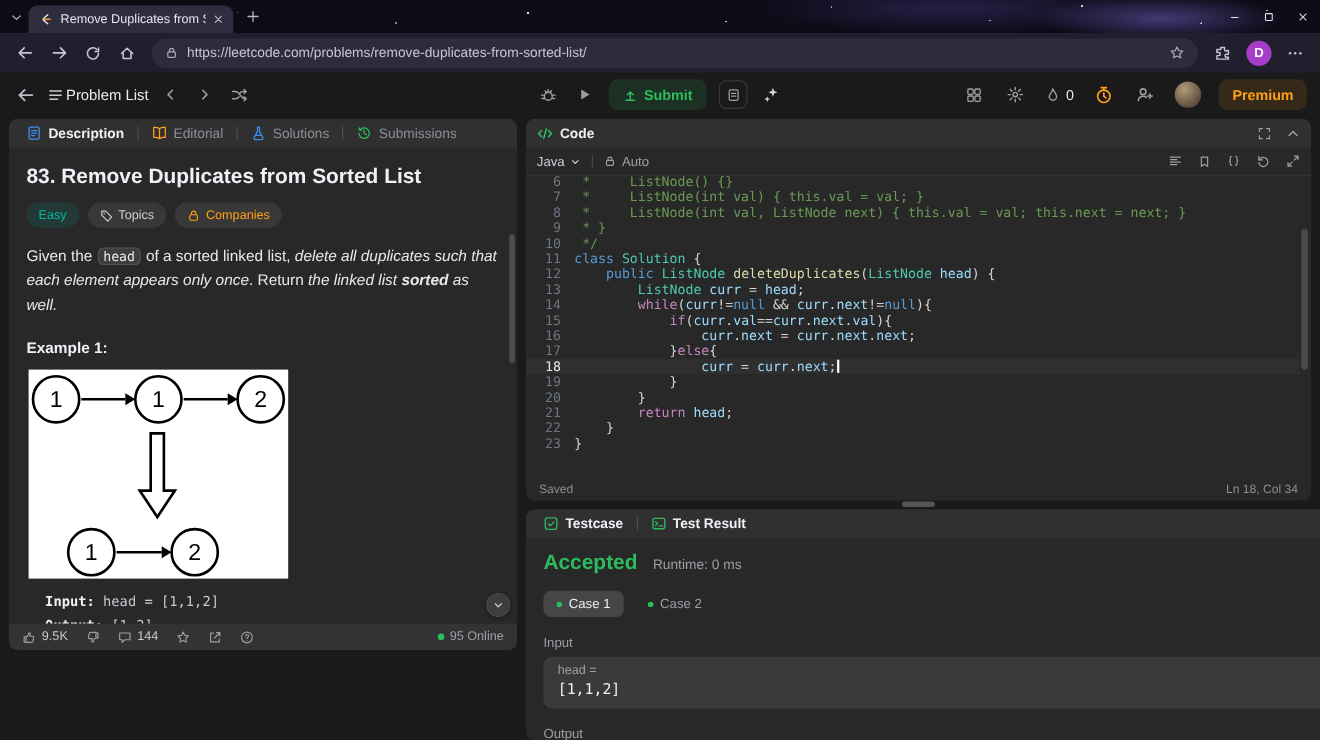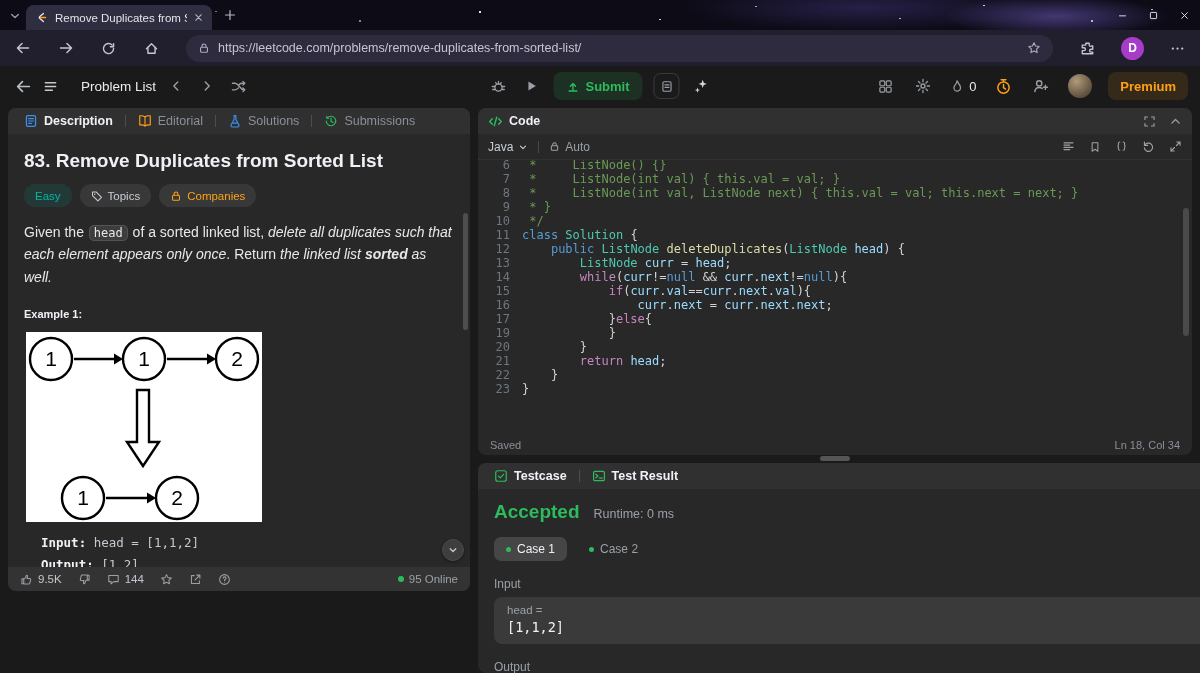--- a/index.html
+++ b/index.html
@@ -26,35 +26,35 @@
   .ts-chevron{position:absolute;left:9px;top:10px}
   .browser-tab{position:absolute;left:26px;top:5px;width:186px;height:25px;background:#2f2e40;
     border-radius:8px 8px 0 0;display:flex;align-items:center;gap:7px;padding:0 9px;z-index:2}
   .tab-title{flex:1;font-size:11.5px;color:#e4e4ec;white-space:nowrap;overflow:hidden}
   .new-tab{position:absolute;left:224px;top:9px;cursor:default}
   .win-controls{position:absolute;right:0;top:0;height:30px;display:flex}
   .wc{width:31px;height:30px;display:flex;align-items:center;justify-content:center}
 
   
   .addrbar{position:absolute;top:30px;left:0;width:100%;height:36px;background:#211f2e;
-    display:flex;align-items:center;padding:0 8px;gap:14px}
+    display:flex;align-items:center;padding:0 8px;gap:2px}
   .nav-btn{width:29px;height:29px;display:flex;align-items:center;justify-content:center;color:#c6c6d2;flex-shrink:0}
   .url-pill{flex:1;height:27px;background:#2d2b3d;border-radius:14px;display:flex;align-items:center;
     gap:8px;padding:0 12px;margin:0 6px;font-size:12.5px;color:#c6c6d2;min-width:0}
   .url-text{flex:1;white-space:nowrap;overflow:hidden}
   .profile-badge{width:23px;height:23px;border-radius:50%;background:#a73cc8;color:#fff;font-size:12px;
     font-weight:700;display:flex;align-items:center;justify-content:center;margin:0 5px;flex-shrink:0}
 
   
   .lc-topbar{position:absolute;top:66px;left:0;width:100%;height:40px}
   .tb-left{position:absolute;left:12px;top:0;height:40px;display:flex;align-items:center;gap:9px}
   .tb-center{position:absolute;left:50%;transform:translateX(-50%);top:0;height:40px;display:flex;align-items:center;gap:11px}
   .tb-right{position:absolute;right:12px;top:0;height:40px;display:flex;align-items:center;gap:16px}
   .tb-ic{width:22px;height:22px;display:inline-flex;align-items:center;justify-content:center;color:#9aa0a6}
-  .plist{display:inline-flex;align-items:flex-end;gap:23px;color:#e8eaed;font-size:13.5px;font-weight:500}
+  .plist{display:inline-flex;align-items:flex-end;gap:2px;color:#e8eaed;font-size:13.5px;font-weight:500}
   .submit-btn{display:inline-flex;align-items:center;gap:6px;height:28px;padding:0 13px;border-radius:8px;
     background:rgba(44,187,93,.14);color:#2cbb5d;font-size:13px;font-weight:600}
   .note-btn{width:26px;height:26px;border:1px solid rgba(255,255,255,.14);border-radius:7px;
     display:inline-flex;align-items:center;justify-content:center;color:#9aa0a6}
   .streak{display:inline-flex;align-items:center;gap:5px;color:#e8eaed;font-size:13px}
   .avatar{width:24px;height:24px;border-radius:50%;
     background:radial-gradient(circle at 35% 30%,#b09a7a,#6b5b48 60%,#3f362c)}
   .premium-btn{height:28px;padding:0 12px;border-radius:8px;background:rgba(255,161,22,.12);
     color:#ffa116;font-size:13px;font-weight:600;display:inline-flex;align-items:center}
 
@@ -76,21 +76,21 @@
   .badges{display:flex;gap:8px;margin-top:12px}
   .badge{display:inline-flex;align-items:center;gap:5px;height:23px;padding:0 11px;border-radius:12px;
     font-size:11.5px;background:rgba(255,255,255,.08);color:#c9ced6}
   .badge.easy{color:#00b8a3;background:rgba(0,184,163,.12)}
   .badge.comp{color:#ffa116}
   .statement{margin-top:14px;font-size:14px;line-height:1.6;color:#e8e8ea;max-width:432px}
   .inline-code{font-family:"DejaVu Sans Mono",monospace;font-size:12px;background:rgba(255,255,255,.1);
     border:1px solid rgba(247,250,255,.12);border-radius:5px;padding:0 4px;margin:0 1px}
   .it{font-style:italic}
   .bd{font-weight:700}
-  .ex-label{margin-top:20px;font-size:11px;font-weight:700;color:#eff1f6}
+  .ex-label{margin-top:20px;font-size:14px;font-weight:700;color:#eff1f6}
   .diagram{display:block;margin-top:12px;background:#fff;margin-left:2px}
   .io-block{margin-top:10px;margin-left:17px;font-family:"DejaVu Sans Mono",monospace;font-size:12.5px;
     color:#c4c8cf;line-height:1.75}
   .io-block b{color:#eff1f6;font-weight:700}
   .desc-footer{position:absolute;bottom:0;left:0;right:0;height:24px;background:#333;display:flex;
     align-items:center;padding:0 12px;gap:16px;color:#9aa0a6;font-size:11.5px}
   .ft-item{display:inline-flex;gap:5px}
   .ft-item .cnt{color:#c3c7cd}
   .online{margin-left:auto;display:inline-flex;align-items:center;gap:5px}
   .gdot{width:6px;height:6px;border-radius:50%;background:#2cbb5d}
@@ -538,20 +538,21 @@
         <div class="code-line"><span class="ln">8</span><span class="lcode"><span class="tk-cmt"> *     ListNode(int val, ListNode next) { this.val = val; this.next = next; }</span></span></div>
         <div class="code-line"><span class="ln">9</span><span class="lcode"><span class="tk-cmt"> * }</span></span></div>
         <div class="code-line"><span class="ln">10</span><span class="lcode"><span class="tk-cmt"> */</span></span></div>
         <div class="code-line"><span class="ln">11</span><span class="lcode"><span class="tk-kw">class</span><span class="tk-pl"> </span><span class="tk-type">Solution</span><span class="tk-pl"> {</span></span></div>
         <div class="code-line"><span class="ln">12</span><span class="lcode"><span class="tk-pl">    </span><span class="tk-kw">public</span><span class="tk-pl"> </span><span class="tk-type">ListNode</span><span class="tk-pl"> </span><span class="tk-fn">deleteDuplicates</span><span class="tk-pl">(</span><span class="tk-type">ListNode</span><span class="tk-pl"> </span><span class="tk-var">head</span><span class="tk-pl">) {</span></span></div>
         <div class="code-line"><span class="ln">13</span><span class="lcode"><span class="tk-pl">        </span><span class="tk-type">ListNode</span><span class="tk-pl"> </span><span class="tk-var">curr</span><span class="tk-pl"> = </span><span class="tk-var">head</span><span class="tk-pl">;</span></span></div>
         <div class="code-line"><span class="ln">14</span><span class="lcode"><span class="tk-pl">        </span><span class="tk-ctrl">while</span><span class="tk-pl">(</span><span class="tk-var">curr</span><span class="tk-pl">!=</span><span class="tk-kw">null</span><span class="tk-pl"> &amp;&amp; </span><span class="tk-var">curr</span><span class="tk-pl">.</span><span class="tk-var">next</span><span class="tk-pl">!=</span><span class="tk-kw">null</span><span class="tk-pl">){</span></span></div>
         <div class="code-line"><span class="ln">15</span><span class="lcode"><span class="tk-pl">            </span><span class="tk-ctrl">if</span><span class="tk-pl">(</span><span class="tk-var">curr</span><span class="tk-pl">.</span><span class="tk-var">val</span><span class="tk-pl">==</span><span class="tk-var">curr</span><span class="tk-pl">.</span><span class="tk-var">next</span><span class="tk-pl">.</span><span class="tk-var">val</span><span class="tk-pl">){</span></span></div>
         <div class="code-line"><span class="ln">16</span><span class="lcode"><span class="tk-pl">                </span><span class="tk-var">curr</span><span class="tk-pl">.</span><span class="tk-var">next</span><span class="tk-pl"> = </span><span class="tk-var">curr</span><span class="tk-pl">.</span><span class="tk-var">next</span><span class="tk-pl">.</span><span class="tk-var">next</span><span class="tk-pl">;</span></span></div>
         <div class="code-line"><span class="ln">17</span><span class="lcode"><span class="tk-pl">            }</span><span class="tk-ctrl">else</span><span class="tk-pl">{</span></span></div>
+        <div class="code-line active"><span class="ln">18</span><span class="lcode"><span class="tk-pl">                </span><span class="tk-var">curr</span><span class="tk-pl"> = </span><span class="tk-var">curr</span><span class="tk-pl">.</span><span class="tk-var">next</span><span class="tk-pl">;</span><span class="caret"></span></span></div>
         <div class="code-line"><span class="ln">19</span><span class="lcode"><span class="tk-pl">            }</span></span></div>
         <div class="code-line"><span class="ln">20</span><span class="lcode"><span class="tk-pl">        }</span></span></div>
         <div class="code-line"><span class="ln">21</span><span class="lcode"><span class="tk-pl">        </span><span class="tk-ctrl">return</span><span class="tk-pl"> </span><span class="tk-var">head</span><span class="tk-pl">;</span></span></div>
         <div class="code-line"><span class="ln">22</span><span class="lcode"><span class="tk-pl">    }</span></span></div>
         <div class="code-line"><span class="ln">23</span><span class="lcode"><span class="tk-pl">}</span></span></div>
       </div>
   </div>
   <div class="editor-scrollbar"></div>
   <div class="code-footer">
     <span>Saved</span>

